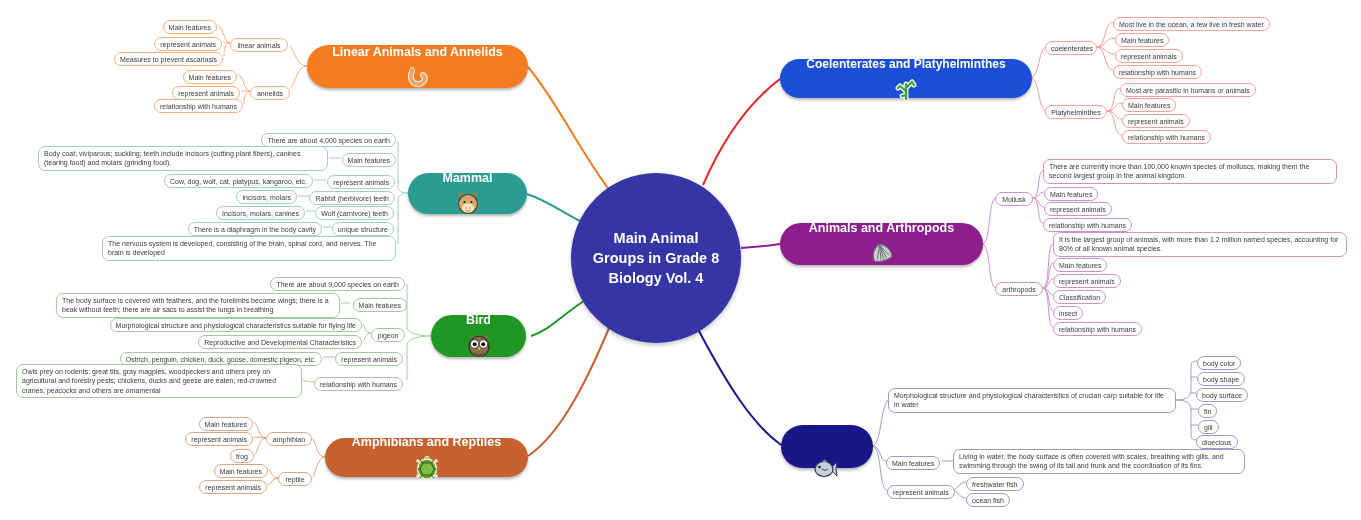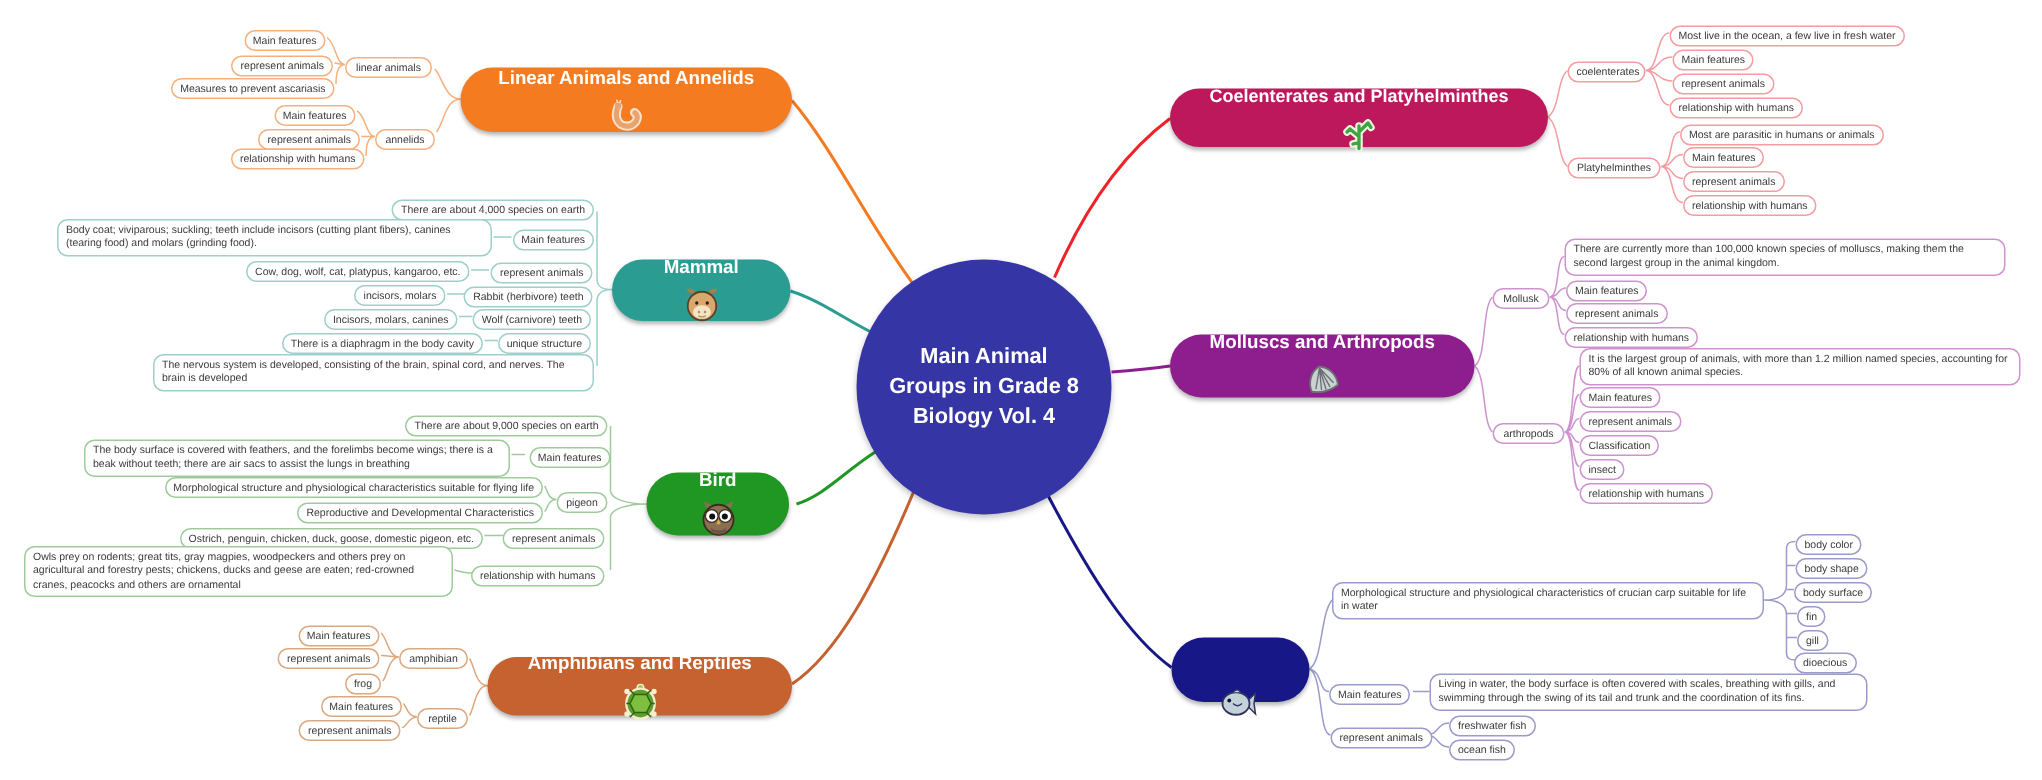--- a/index.html
+++ b/index.html
@@ -12,21 +12,21 @@
           padding:0 20px;box-sizing:border-box;box-shadow:0 2px 4px rgba(0,0,0,.25);}
   .topic{position:absolute;border-radius:22px;color:#fff;font-weight:bold;
          display:flex;align-items:center;justify-content:center;gap:6px;
          box-sizing:border-box;padding:0 8px;font-size:12.5px;white-space:nowrap;
          box-shadow:0 2px 3px rgba(0,0,0,.3);flex-direction:column;}
   .topic .ticon{display:flex;align-items:center;}
   .t0{left:307px;top:45px;width:221px;height:43px;background:#F47B20;}
   .t1{left:408px;top:173px;width:119px;height:41px;background:#2B9C92;}
   .t2{left:431px;top:315px;width:95px;height:42px;background:#1F9722;}
   .t3{left:325px;top:438px;width:203px;height:39px;background:#C6622F;}
-  .t4{left:780px;top:59px;width:252px;height:39px;background:#be185d;font-size:12px;}
+  .t4{left:780px;top:59px;width:252px;height:39px;background:#1d4ed8;font-size:12px;}
   .t5{left:780px;top:223px;width:203px;height:42px;background:#8E1D8E;}
   .t6{left:781px;top:425px;width:92px;height:43px;background:#171787;gap:30px;}
   .leaf{position:absolute;background:#fff;border:1px solid #999;border-radius:7px;
         font-size:7px;line-height:1.3;color:#3a3a3a;padding:1.5px 5px;white-space:nowrap;
         box-sizing:border-box;}
   .leaf.ml{white-space:normal;line-height:1.4;}
   .leaf.mid{text-align:center;}
   .c0{border-color:#F6B07E;} .c1{border-color:#9ECFC9;} .c2{border-color:#9FCB9C;}
   .c3{border-color:#DCA87F;} .c4{border-color:#F59CA1;} .c5{border-color:#CE93CE;}
   .c6{border-color:#9B9BCB;}
@@ -159,21 +159,21 @@
           <g fill="none" stroke="#EAF6E2" stroke-width="5" stroke-linecap="round">
             <path d="M12 22 L12 7 M12 14 L6 9 M6 9 L4 11 M12 11 L18 5 M18 5 L20 8 M12 18 L8 19"></path>
           </g>
           <g fill="none" stroke="#3FA33F" stroke-width="2.2" stroke-linecap="round">
             <path d="M12 22 L12 7 M12 14 L6 9 M6 9 L4 11 M12 11 L18 5 M18 5 L20 8 M12 18 L8 19"></path>
           </g>
         </svg>
   </span>
 </div>
 <div class="topic t5">
-  <span>Molluscs and Arthropods</span>
+  <span>Animals and Arthropods</span>
   <span class="ticon">
     <svg width="26" height="26" viewBox="0 0 26 26">
           <g transform="rotate(-15 13 13)">
             <path d="M13 3 C19 5 23 11 22 18 Q13 22 4 18 C3 11 7 5 13 3 Z" fill="#C8D2CE" stroke="#6B6F75" stroke-width="1.2"></path>
             <path d="M13 4 L7 17 M13 4 L10.5 18.5 M13 4 L13.5 19 M13 4 L16.5 18 M13 4 L19.5 16" stroke="#6B6F75" stroke-width="0.9" fill="none"></path>
           </g>
         </svg>
   </span>
 </div>
 <div class="topic t6">

